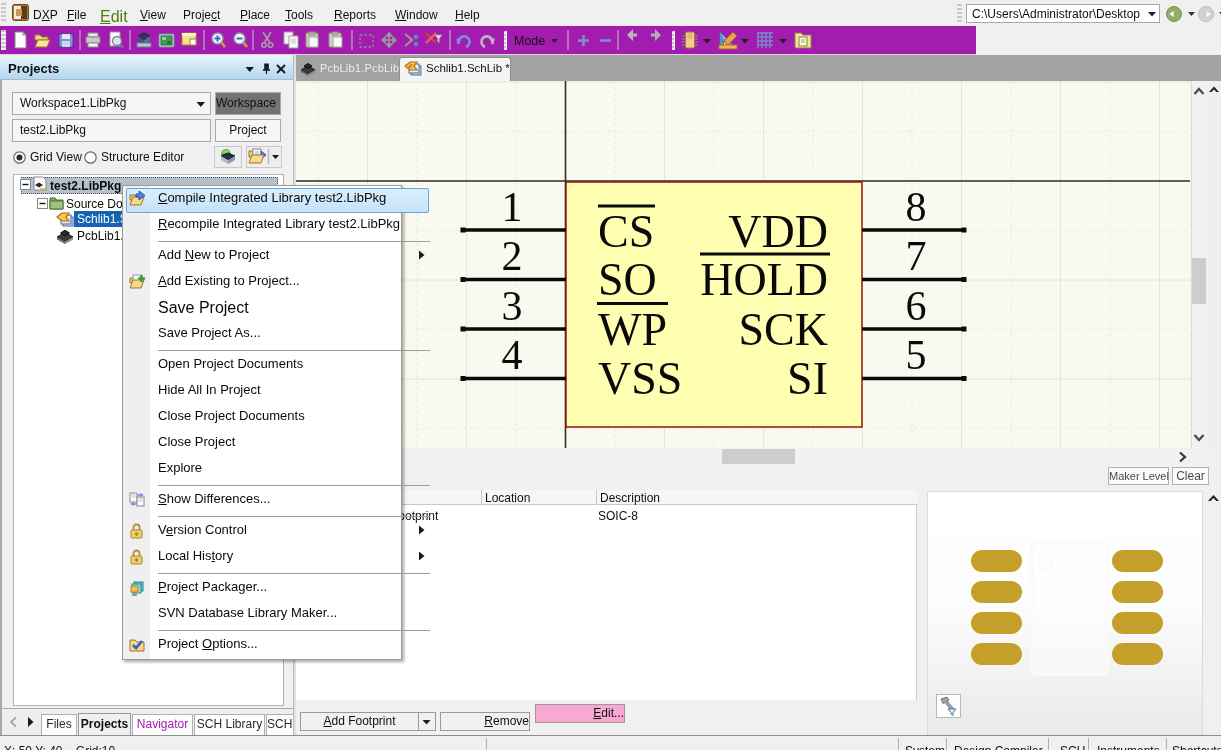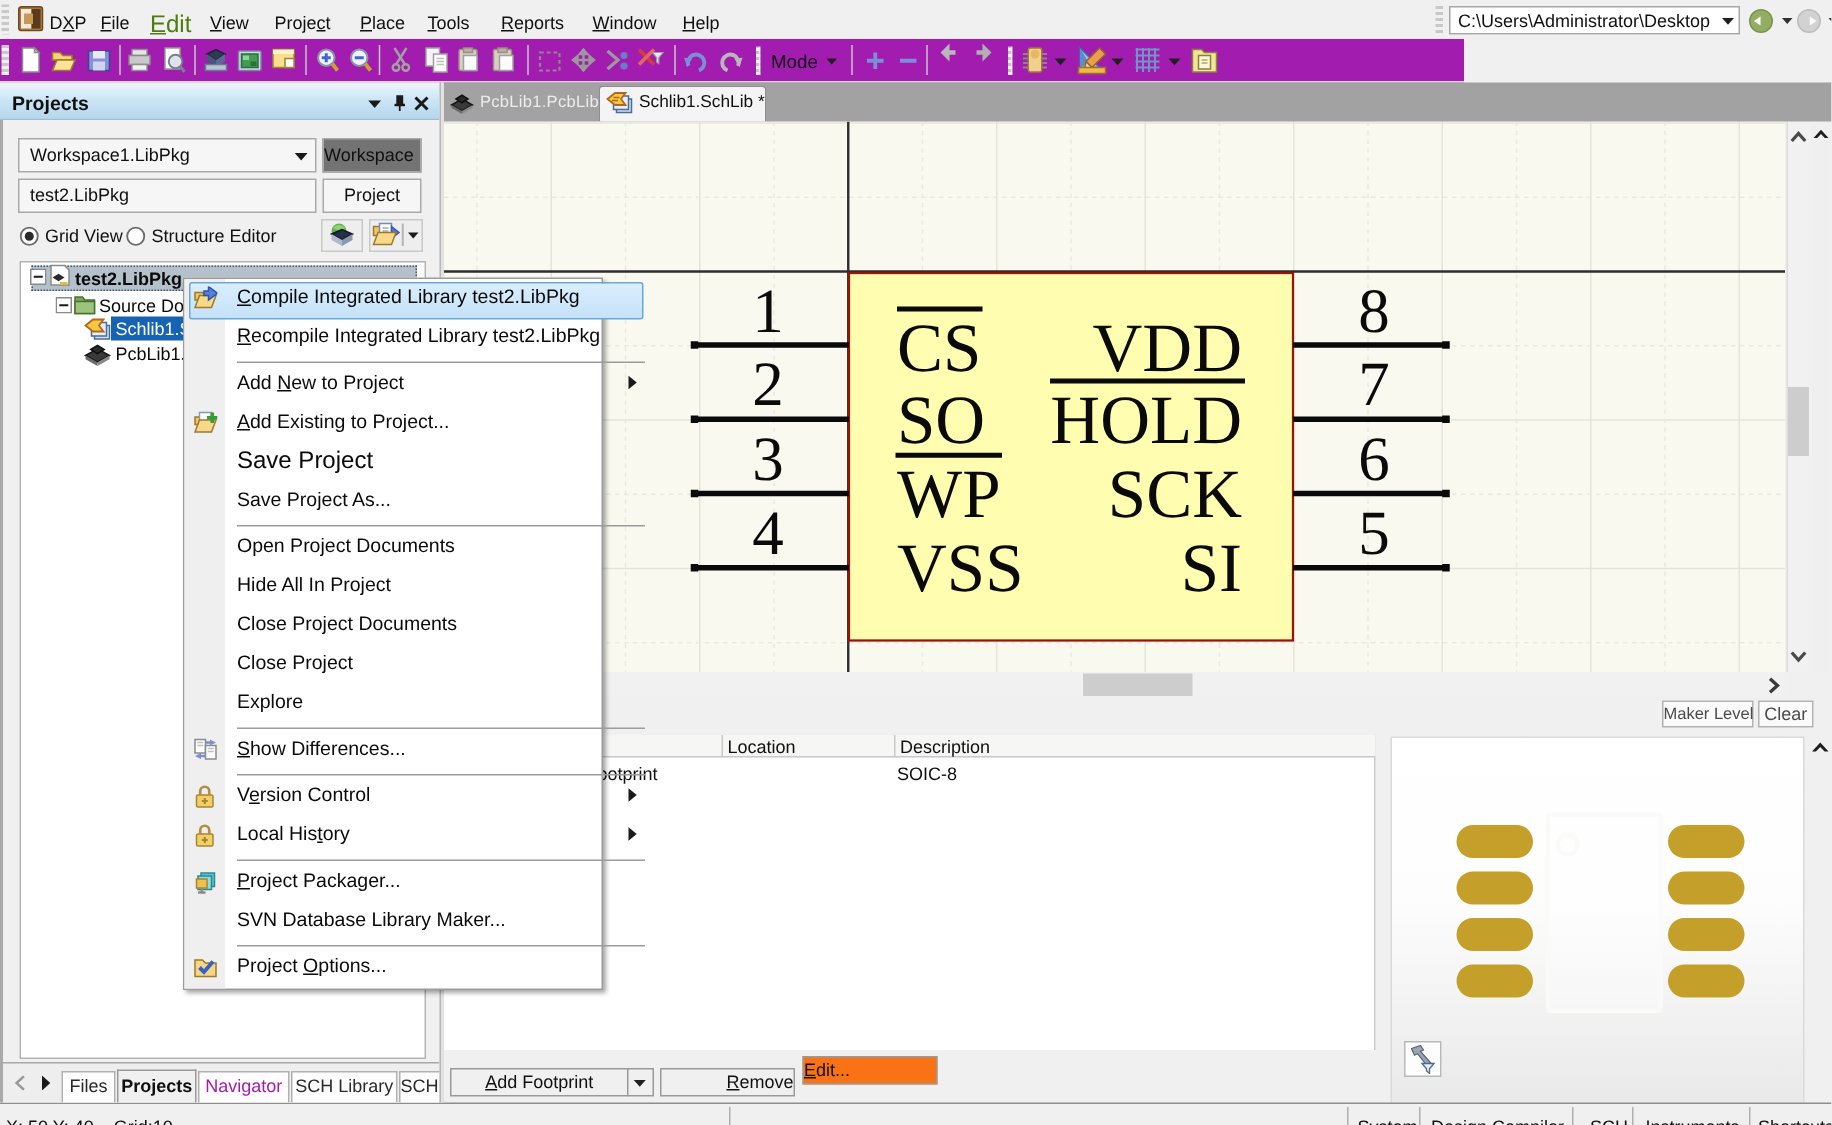--- a/index.html
+++ b/index.html
@@ -366,21 +366,21 @@
 <div class="abs" style="left:1206px;top:490px;width:15px;height:246px;background:#f0f0f0"></div>
 <svg class="abs" style="left:1206px;top:492px" width="15" height="12">
     <path d="M2 9 l5.5 -6 l5.5 6 l-2.6 0 l-2.9 -3 l-2.9 3 z" fill="#1e1e1e"></path>
   </svg>
 <div class="abs" style="left:300px;top:712px;width:119px;height:19px;line-height:17px;background:#f0f0f0;border:1px solid #9a9a9a;font-size:12px;color:#101010;text-align:center"><u>A</u>dd Footprint</div>
 <div class="abs" style="left:418px;top:712px;width:18px;height:19px;background:#f0f0f0;border:1px solid #9a9a9a;font-size:12px;color:#101010;text-align:center"></div>
 <svg class="abs" style="left:422px;top:719px" width="10" height="7">
     <path d="M0.5 1 l8 0 l-4 4.5 z" fill="#202020"></path>
   </svg>
 <div class="abs" style="left:440px;top:712px;width:90px;height:19px;line-height:17px;background:#f0f0f0;border:1px solid #9a9a9a;font-size:12px;color:#101010;text-align:right"><u>R</u>emove</div>
-<div class="abs" style="left:535px;top:704px;width:90px;height:19px;line-height:17px;background:#f97316;border:1px solid #9a9a9a;font-size:12px;color:#101010;text-align:left"><u>E</u>dit...</div>
+<div class="abs" style="left:535px;top:704px;width:90px;height:19px;line-height:17px;background:#f9a8d4;border:1px solid #9a9a9a;font-size:12px;color:#101010;text-align:right"><u>E</u>dit...</div>
 <div class="abs" style="left:0;top:735px;width:1221px;height:15px;background:#f0f0f0;border-top:1px solid #8e8e8e;overflow:hidden">
 <div class="abs" style="left:4px;top:8px;font-size:12px;color:#101010">X: 50 Y: 40&nbsp;&nbsp;&nbsp;&nbsp;Grid:10</div>
 <div class="abs" style="left:486px;top:2px;width:1px;height:13px;background:#b0b0b0"></div>
 <div class="abs" style="left:898px;top:2px;width:1px;height:13px;background:#b0b0b0"></div>
 <div class="abs" style="left:946px;top:2px;width:1px;height:13px;background:#b0b0b0"></div>
 <div class="abs" style="left:1048px;top:2px;width:1px;height:13px;background:#b0b0b0"></div>
 <div class="abs" style="left:1088px;top:2px;width:1px;height:13px;background:#b0b0b0"></div>
 <div class="abs" style="left:1166px;top:2px;width:1px;height:13px;background:#b0b0b0"></div>
 <div class="abs" style="left:905px;top:8px;font-size:12px;color:#101010">System</div>
 <div class="abs" style="left:954px;top:8px;font-size:12px;color:#101010">Design Compiler</div>

